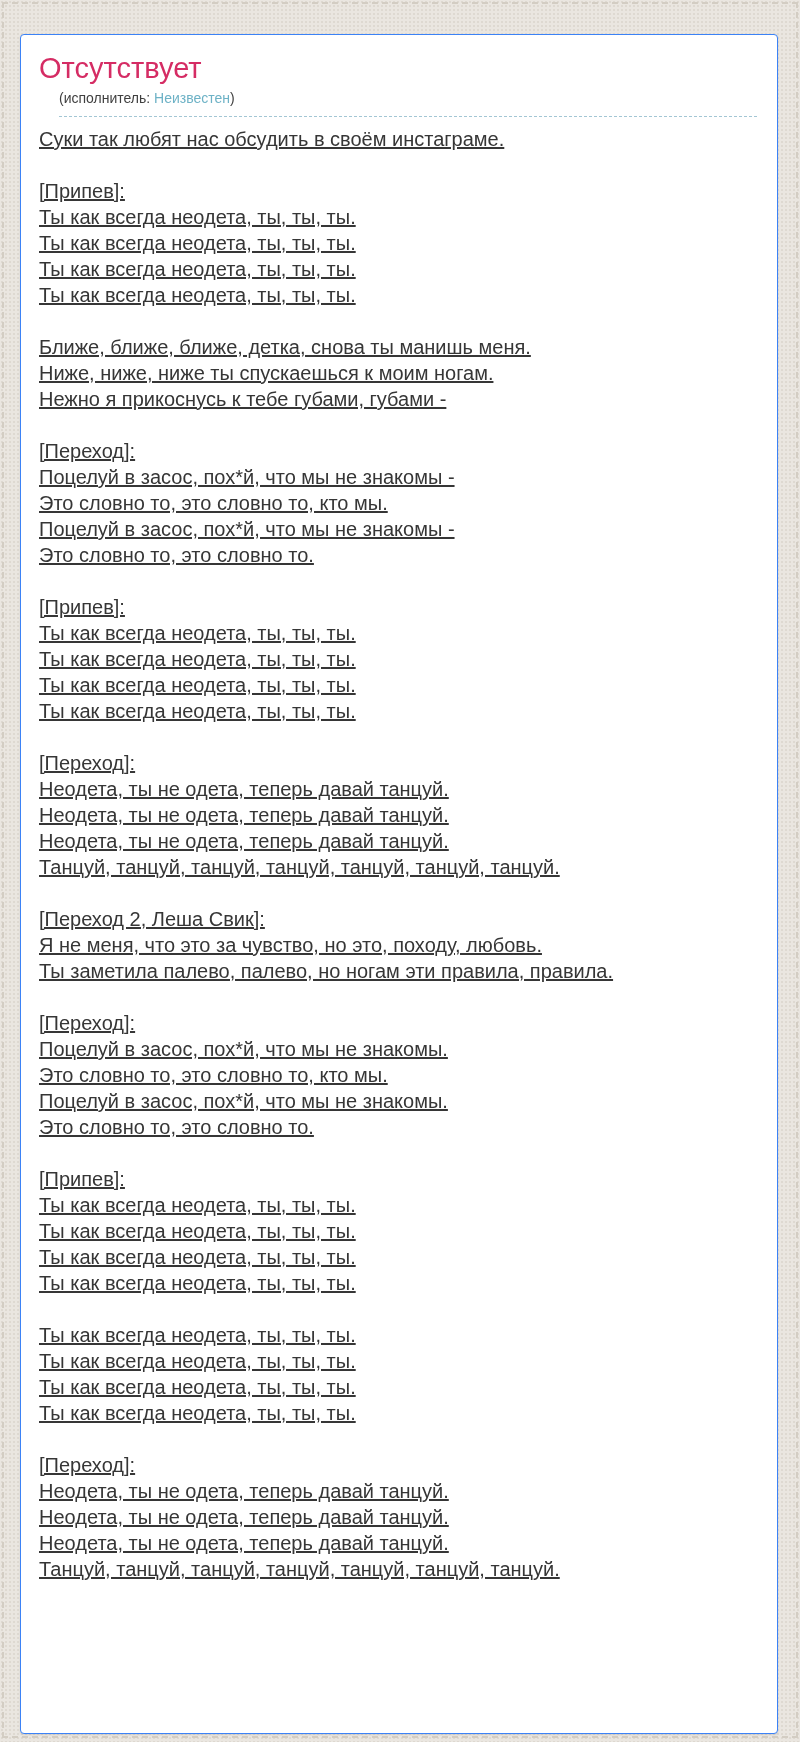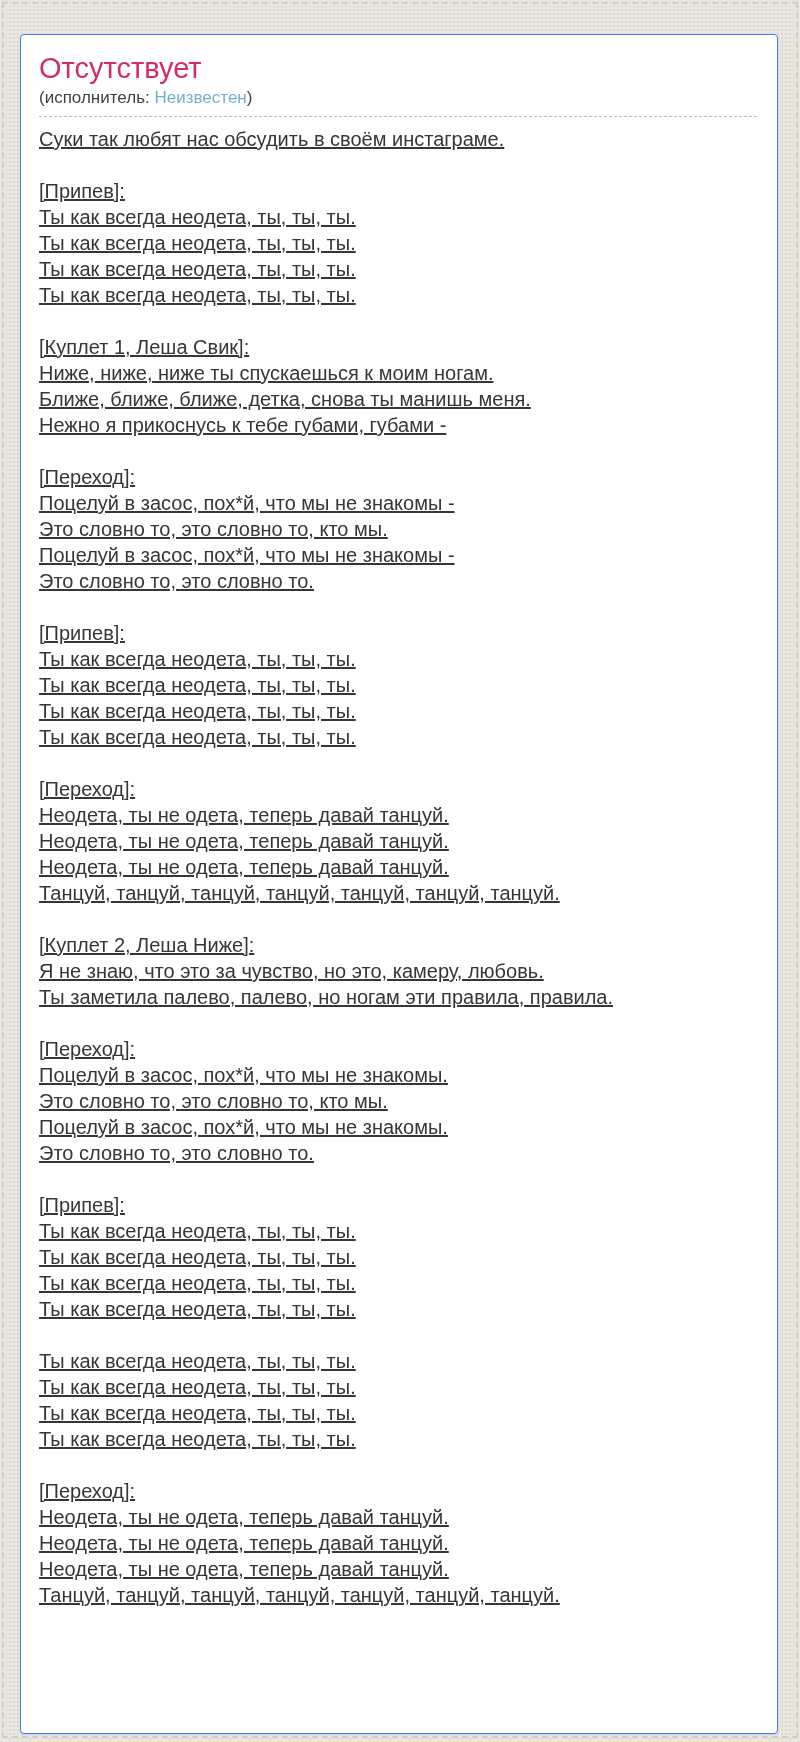--- a/index.html
+++ b/index.html
@@ -39,26 +39,27 @@
   }
 
   .song-title {
     font-size: 29px;
     font-weight: 400;
     line-height: 33px;
     color: #d52c64;
   }
 
   .artist-row {
-    font-size: 17px;
+    font-size: 14px;
     line-height: 20px;
     color: #3f3f3f;
     margin-top: 3px;
     padding-bottom: 8px;
     border-bottom: 1px dashed #a3c6d4;
+    margin-left: 20px;
   }
 
   .artist-link {
     color: #6db2c6;
     text-decoration: none;
     cursor: pointer;
   }
 
   .lyrics {
     margin-top: 9px;
@@ -90,23 +91,22 @@
         <div class="lyric-line">Суки так любят нас обсудить в своём инстаграме.</div>
       </div>
       <div class="stanza">
         <div class="lyric-line">[Припев]:</div>
         <div class="lyric-line">Ты как всегда неодета, ты, ты, ты.</div>
         <div class="lyric-line">Ты как всегда неодета, ты, ты, ты.</div>
         <div class="lyric-line">Ты как всегда неодета, ты, ты, ты.</div>
         <div class="lyric-line">Ты как всегда неодета, ты, ты, ты.</div>
       </div>
       <div class="stanza">
-        <div class="lyric-line">[Куплет 1, Леша Свик]:</div>
+        <div class="lyric-line">Ближе, ближе, ближе, детка, снова ты манишь меня.</div>
         <div class="lyric-line">Ниже, ниже, ниже ты спускаешься к моим ногам.</div>
-        <div class="lyric-line">Ближе, ближе, ближе, детка, снова ты манишь меня.</div>
         <div class="lyric-line">Нежно я прикоснусь к тебе губами, губами -</div>
       </div>
       <div class="stanza">
         <div class="lyric-line">[Переход]:</div>
         <div class="lyric-line">Поцелуй в засос, пох*й, что мы не знакомы -</div>
         <div class="lyric-line">Это словно то, это словно то, кто мы.</div>
         <div class="lyric-line">Поцелуй в засос, пох*й, что мы не знакомы -</div>
         <div class="lyric-line">Это словно то, это словно то.</div>
       </div>
       <div class="stanza">
@@ -117,22 +117,22 @@
         <div class="lyric-line">Ты как всегда неодета, ты, ты, ты.</div>
       </div>
       <div class="stanza">
         <div class="lyric-line">[Переход]:</div>
         <div class="lyric-line">Неодета, ты не одета, теперь давай танцуй.</div>
         <div class="lyric-line">Неодета, ты не одета, теперь давай танцуй.</div>
         <div class="lyric-line">Неодета, ты не одета, теперь давай танцуй.</div>
         <div class="lyric-line">Танцуй, танцуй, танцуй, танцуй, танцуй, танцуй, танцуй.</div>
       </div>
       <div class="stanza">
-        <div class="lyric-line">[Куплет 2, Леша Ниже]:</div>
-        <div class="lyric-line">Я не знаю, что это за чувство, но это, камеру, любовь.</div>
+        <div class="lyric-line">[Переход 2, Леша Свик]:</div>
+        <div class="lyric-line">Я не меня, что это за чувство, но это, походу, любовь.</div>
         <div class="lyric-line">Ты заметила палево, палево, но ногам эти правила, правила.</div>
       </div>
       <div class="stanza">
         <div class="lyric-line">[Переход]:</div>
         <div class="lyric-line">Поцелуй в засос, пох*й, что мы не знакомы.</div>
         <div class="lyric-line">Это словно то, это словно то, кто мы.</div>
         <div class="lyric-line">Поцелуй в засос, пох*й, что мы не знакомы.</div>
         <div class="lyric-line">Это словно то, это словно то.</div>
       </div>
       <div class="stanza">

